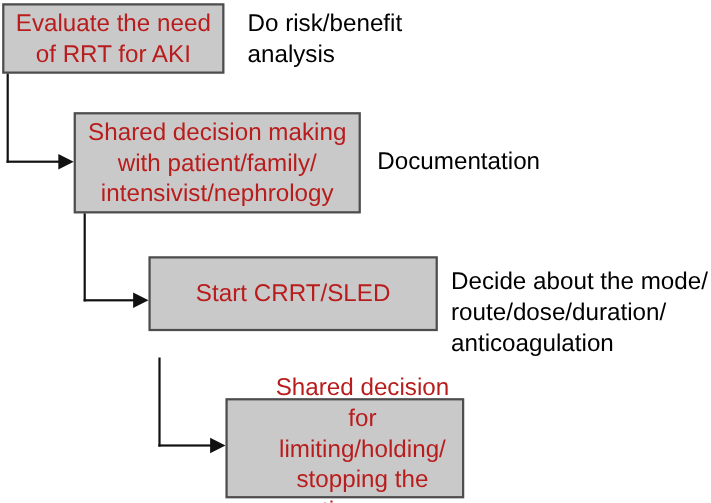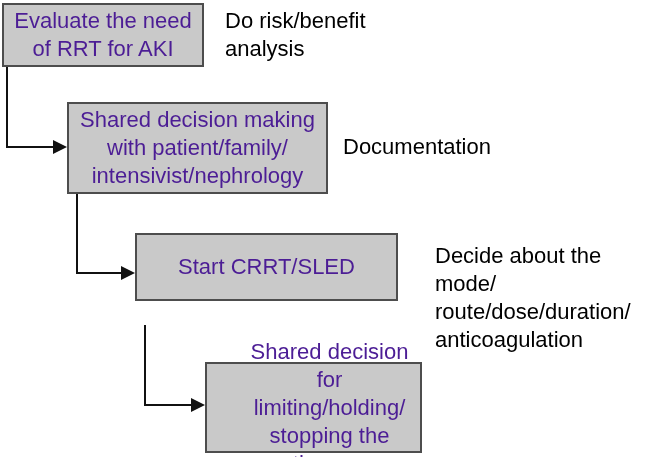--- a/index.html
+++ b/index.html
@@ -21,21 +21,21 @@
     border: 2px solid #4d4d4d;
     display: flex;
     align-items: center;
     justify-content: center;
     text-align: center;
   }
   .node .label {
     white-space: pre-line;
     font-size: 22px;
     line-height: 28px;
-    color: #4c1d95;
+    color: #b91c1c;
   }
 
   .note {
     position: absolute;
     white-space: pre-line;
     font-size: 22px;
     line-height: 28px;
     color: #000000;
   }
 
@@ -57,21 +57,21 @@
 
   
   #node-0 { left: 2px;   top: 3px;   width: 202px; height: 64px; }
   #node-1 { left: 67px;  top: 102px; width: 261px; height: 92px; align-items: center; }
   #node-2 { left: 135px; top: 233px; width: 263px; height: 68px; }
   #node-3 { left: 205px; top: 362px; width: 217px; height: 91px; padding-left: 32px; }
 
   
   #note-0 { left: 225px; top: 7px; }
   #note-1 { left: 343px; top: 133px; }
-  #note-2 { left: 410px; top: 242px; margin-left: 25px; }
+  #note-2 { left: 410px; top: 242px; }
 
   
   #conn-0-v { left: 6px;  top: 67px;  height: 81px; }
   #conn-0-h { left: 6px;  top: 146px; width: 48px; }
   #conn-0-a { left: 53px; top: 140px; }
 
   
   #conn-1-v { left: 76px;  top: 194px; height: 80px; }
   #conn-1-h { left: 76px;  top: 272px; width: 46px; }
   #conn-1-a { left: 121px; top: 266px; }

